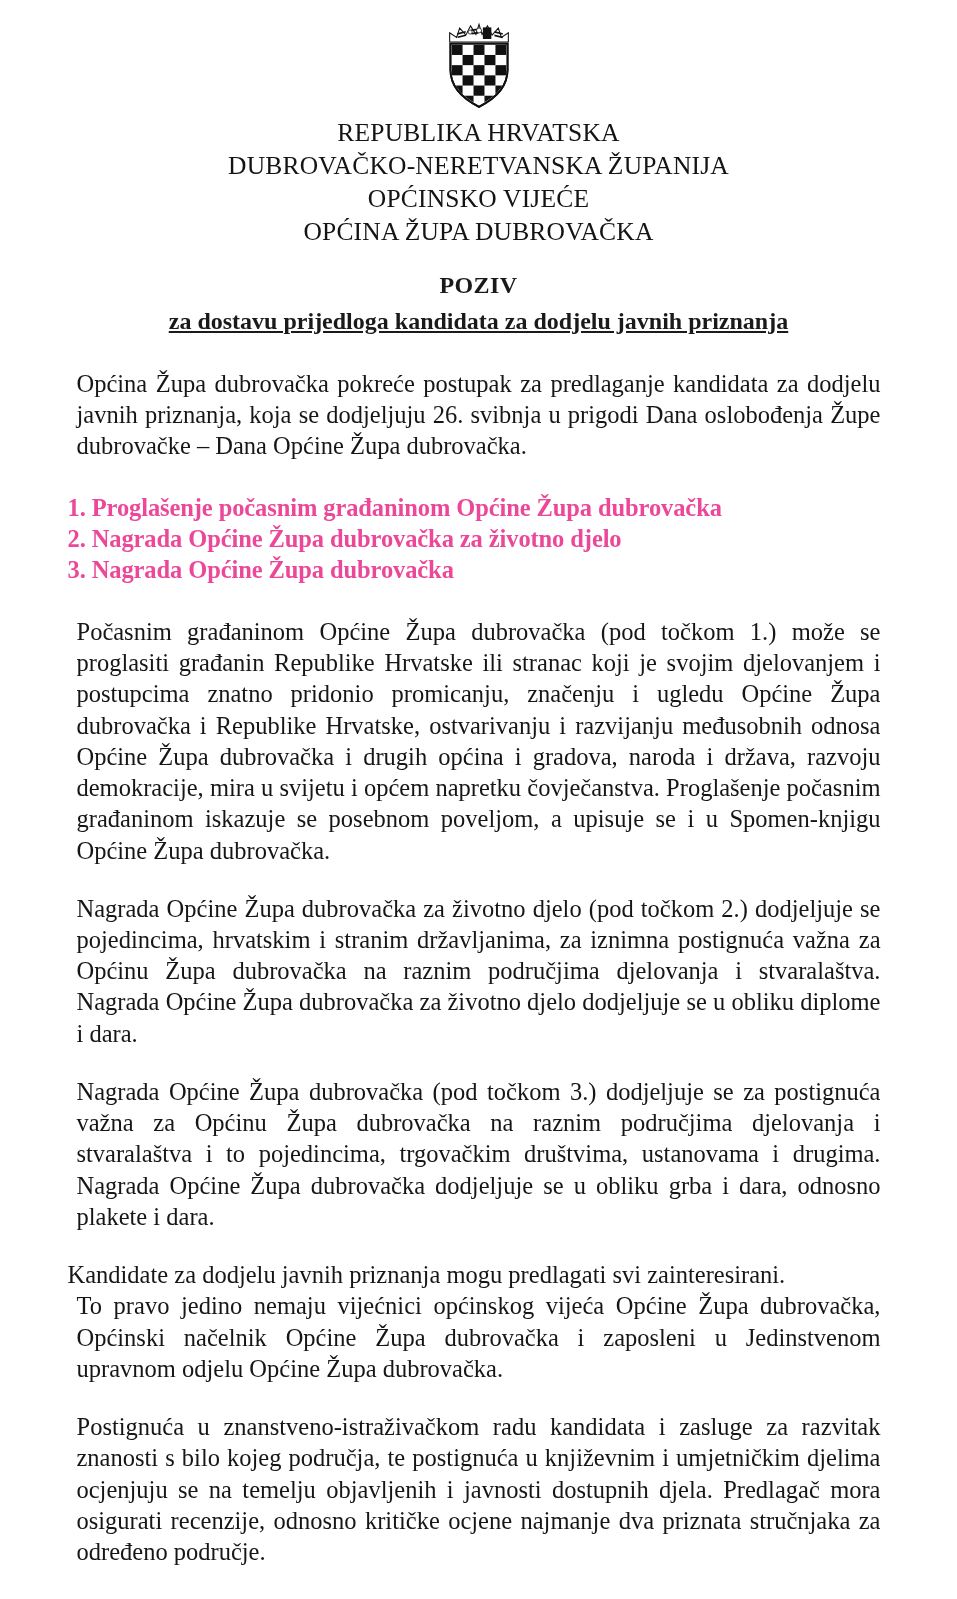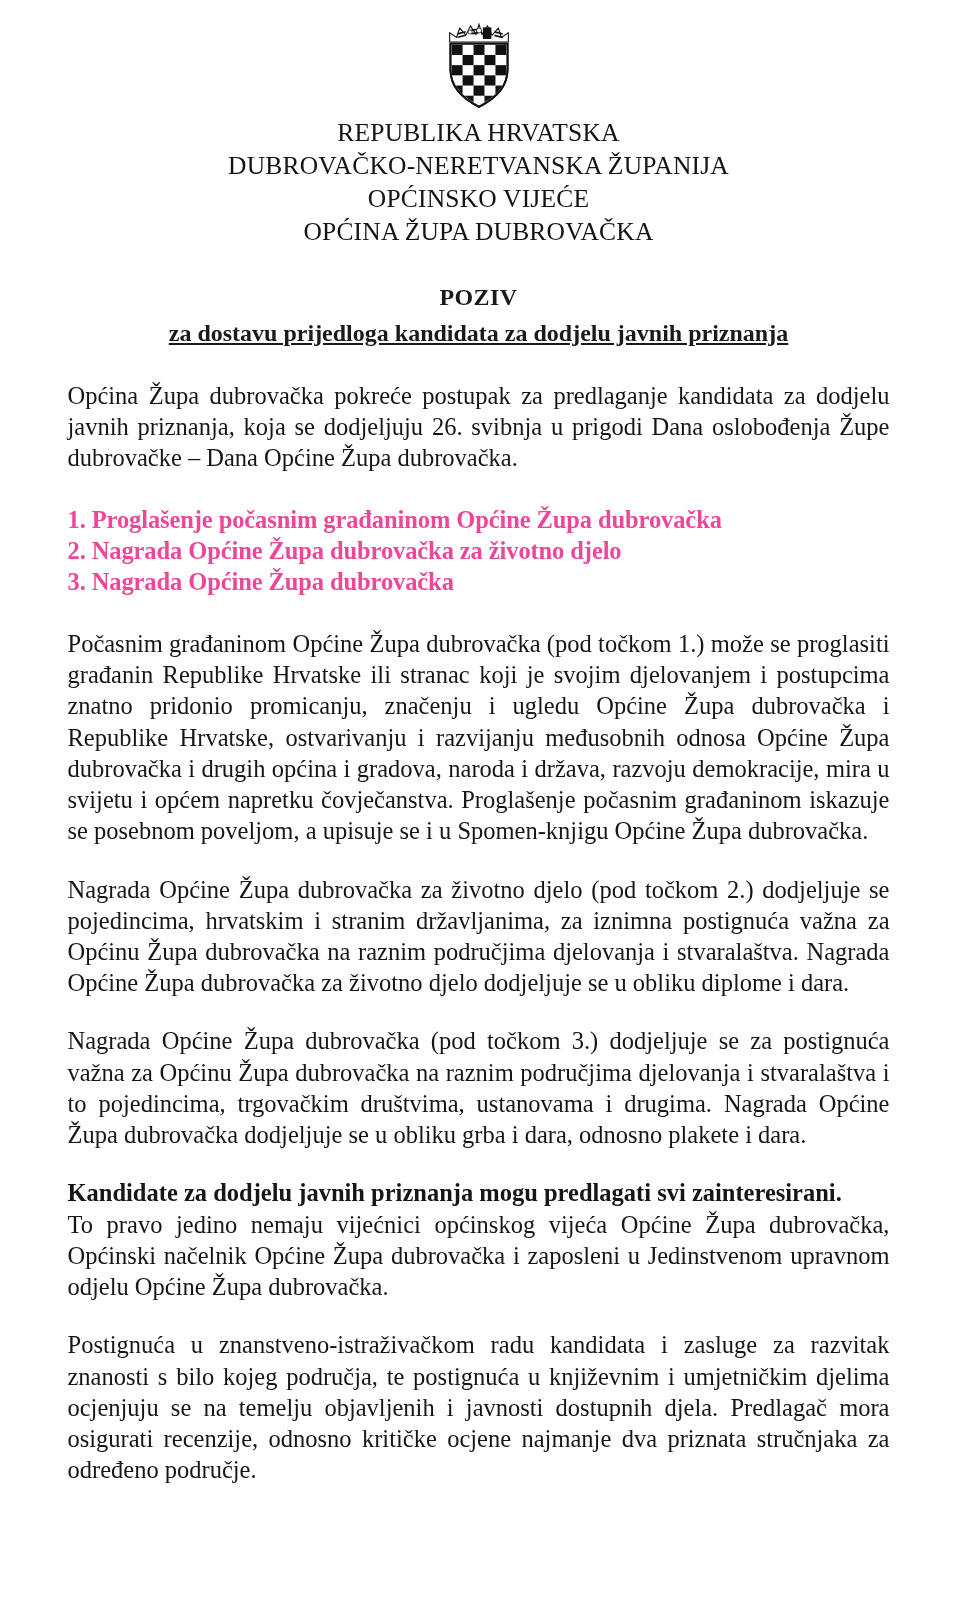--- a/index.html
+++ b/index.html
@@ -45,21 +45,21 @@
   .letterhead div {
     font-size: 25.5px;
     letter-spacing: 0.2px;
     color: #141414;
     white-space: nowrap;
   }
 
   
   .title-block {
     text-align: center;
-    margin-top: 32px;
+    margin-top: 20px;
     line-height: 1.34;
   }
   .title-main {
     font-size: 24px;
     font-weight: bold;
     letter-spacing: 0.4px;
   }
   .title-sub {
     font-size: 24px;
     font-weight: bold;
@@ -71,21 +71,21 @@
   .body-col {
     margin: 0 auto;
     width: 822px;
     padding-left: 0;
   }
   p.para {
     font-size: 24.5px;
     line-height: 1.275;
     text-align: justify;
     text-justify: inter-word;
-    margin: 0;
+    margin: 9px;
     color: #161616;
     hyphens: none;
   }
   p.para.first-para { margin-top: 31px; }
   p.para.gap-lg { margin-top: 31px; }
   p.para.gap-md { margin-top: 27px; }
   p.para.nogap  { margin-top: 0; }
 
   
   ol.awards {
@@ -192,20 +192,20 @@
       <li>2. Nagrada Općine Župa dubrovačka za životno djelo</li>
       <li>3. Nagrada Općine Župa dubrovačka</li>
     </ol>
 
     <p class="para gap-lg">Počasnim građaninom Općine Župa dubrovačka (pod točkom 1.) može se proglasiti građanin Republike Hrvatske ili stranac koji je svojim djelovanjem i postupcima znatno pridonio promicanju, značenju i ugledu Općine Župa dubrovačka i Republike Hrvatske, ostvarivanju i razvijanju međusobnih odnosa Općine Župa dubrovačka i drugih općina i gradova, naroda i država, razvoju demokracije, mira u svijetu i općem napretku čovječanstva. Proglašenje počasnim građaninom iskazuje se posebnom poveljom, a upisuje se i u Spomen-knjigu Općine Župa dubrovačka.</p>
 
     <p class="para gap-md">Nagrada Općine Župa dubrovačka za životno djelo (pod točkom 2.) dodjeljuje se pojedincima, hrvatskim i stranim državljanima, za iznimna postignuća važna za Općinu Župa dubrovačka na raznim područjima djelovanja i stvaralaštva. Nagrada Općine Župa dubrovačka za životno djelo dodjeljuje se u obliku diplome i dara.</p>
 
     <p class="para gap-md">Nagrada Općine Župa dubrovačka (pod točkom 3.) dodjeljuje se za postignuća važna za Općinu Župa dubrovačka na raznim područjima djelovanja i stvaralaštva i to pojedincima, trgovačkim društvima, ustanovama i drugima. Nagrada Općine Župa dubrovačka dodjeljuje se u obliku grba i dara, odnosno plakete i dara.</p>
 
-    <p class="solo-line" style="margin-top:27px;font-weight:bold;">Kandidate za dodjelu javnih priznanja mogu predlagati svi zainteresirani.</p>
+    <p class="solo-line" style="margin-top:27px;">Kandidate za dodjelu javnih priznanja mogu predlagati svi zainteresirani.</p>
 
     <p class="para nogap">To pravo jedino nemaju vijećnici općinskog vijeća Općine Župa dubrovačka, Općinski načelnik Općine Župa dubrovačka i zaposleni u Jedinstvenom upravnom odjelu Općine Župa dubrovačka.</p>
 
     <p class="para gap-md">Postignuća u znanstveno-istraživačkom radu kandidata i zasluge za razvitak znanosti s bilo kojeg područja, te postignuća u književnim i umjetničkim djelima ocjenjuju se na temelju objavljenih i javnosti dostupnih djela. Predlagač mora osigurati recenzije, odnosno kritičke ocjene najmanje dva priznata stručnjaka za određeno područje.</p>
 
   </div>
 </div>
 
 </body></html>

